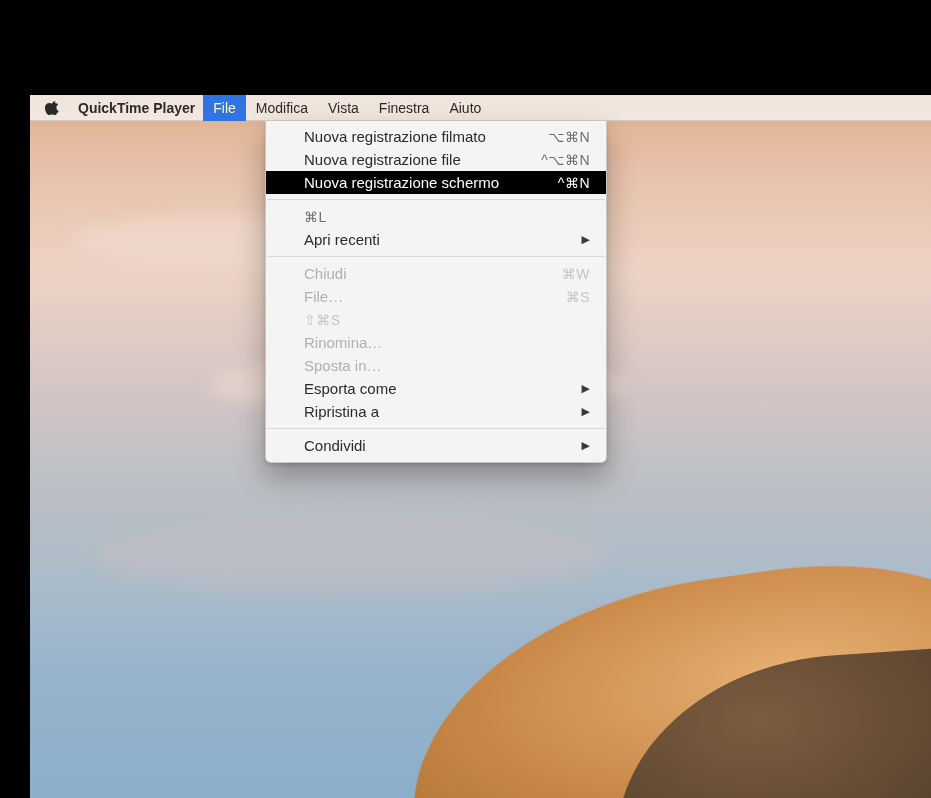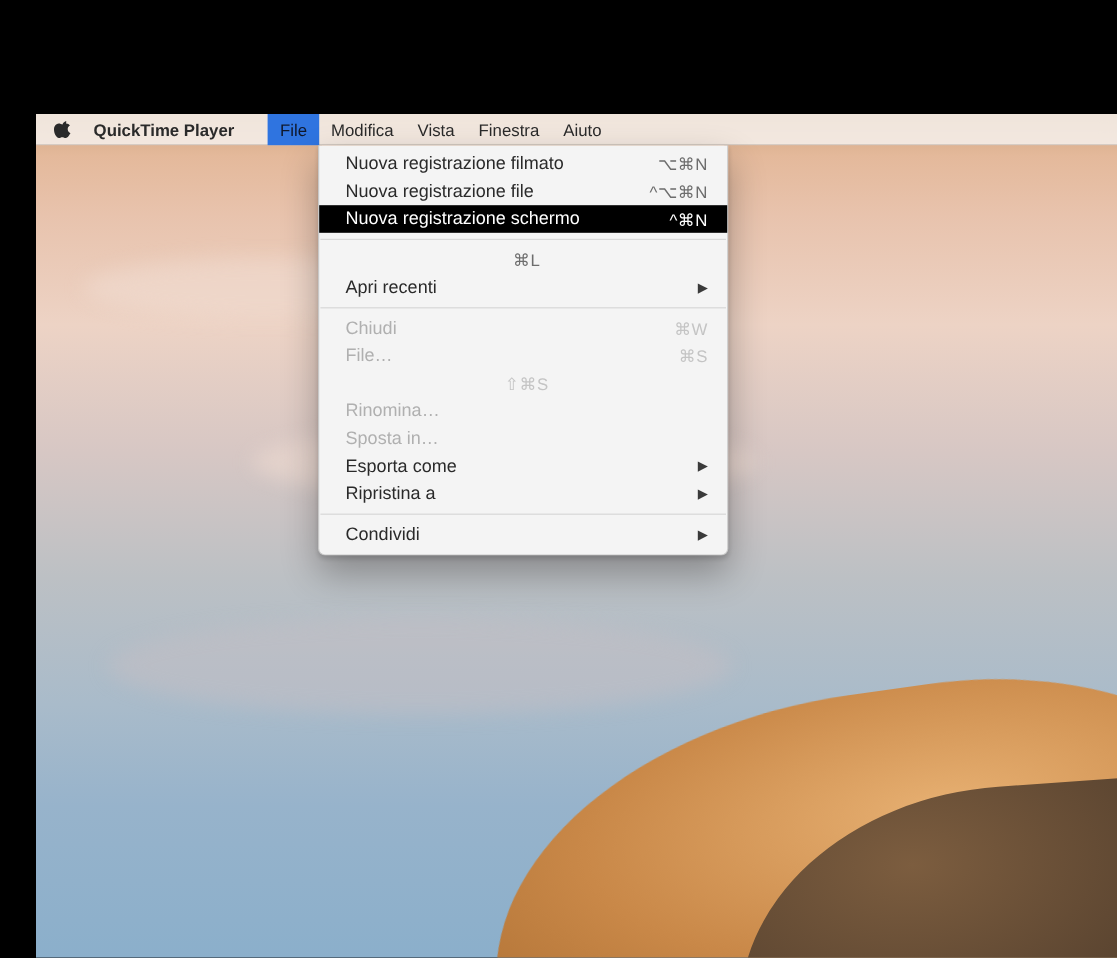--- a/index.html
+++ b/index.html
@@ -69,30 +69,30 @@
     backdrop-filter: blur(6px);
     display: flex;
     align-items: center;
     font-size: 14px;
     color: #2a2a2a;
     padding-left: 14px;
     border-bottom: 1px solid rgba(0,0,0,0.12);
   }
   .menubar .apple { width: 16px; height: 16px; margin-right: 14px; display:flex; align-items:center; justify-content:center;}
   .menubar .apple svg { width: 14px; height: 16px; fill: #2a2a2a; }
-  .menubar .app-name { font-weight: 700; margin-right: 24px; padding: 0 4px;}
+  .menubar .app-name { font-weight: 700; margin-right: 4px; padding: 0 4px;}
   .menubar .menu-title {
     padding: 0 10px;
     height: 26px;
     line-height: 26px;
     cursor: default;
   }
   .menubar .menu-title.open {
     background: #2f74e0;
-    color: #0f172a;
+    color: #fef9c3;
   }
 
   
   .dropdown {
     position: absolute;
     top: 26px;
     left: 235px;
     width: 342px;
     background: #f4f4f4;
     border: 1px solid rgba(0,0,0,0.18);
@@ -100,23 +100,22 @@
     border-radius: 0 0 6px 6px;
     box-shadow: 0 14px 30px rgba(0,0,0,0.30), 0 2px 4px rgba(0,0,0,0.15);
     padding: 4px 0 5px 0;
     font-size: 15px;
     color: #2a2a2a;
   }
   .dropdown .item {
     display: flex;
     align-items: center;
     height: 23px;
-    padding: 0 16px 0 22px;
+    padding: 0 16px 0 38px;
     white-space: nowrap;
-    justify-content: center;
   }
   .dropdown .item .label { flex: 1; }
   .dropdown .item .shortcut { color: #6d6d6d; letter-spacing: 0.5px; font-size: 14px;}
   .dropdown .item.highlight { background: #000000; color: #fff; }
   .dropdown .item.highlight .shortcut { color: #fff; }
   .dropdown .item.disabled { color: #b0b0b0; }
   .dropdown .item.disabled .shortcut { color: #c4c4c4; }
   .dropdown .sep {
     height: 1px;
     margin: 5px 1px;

